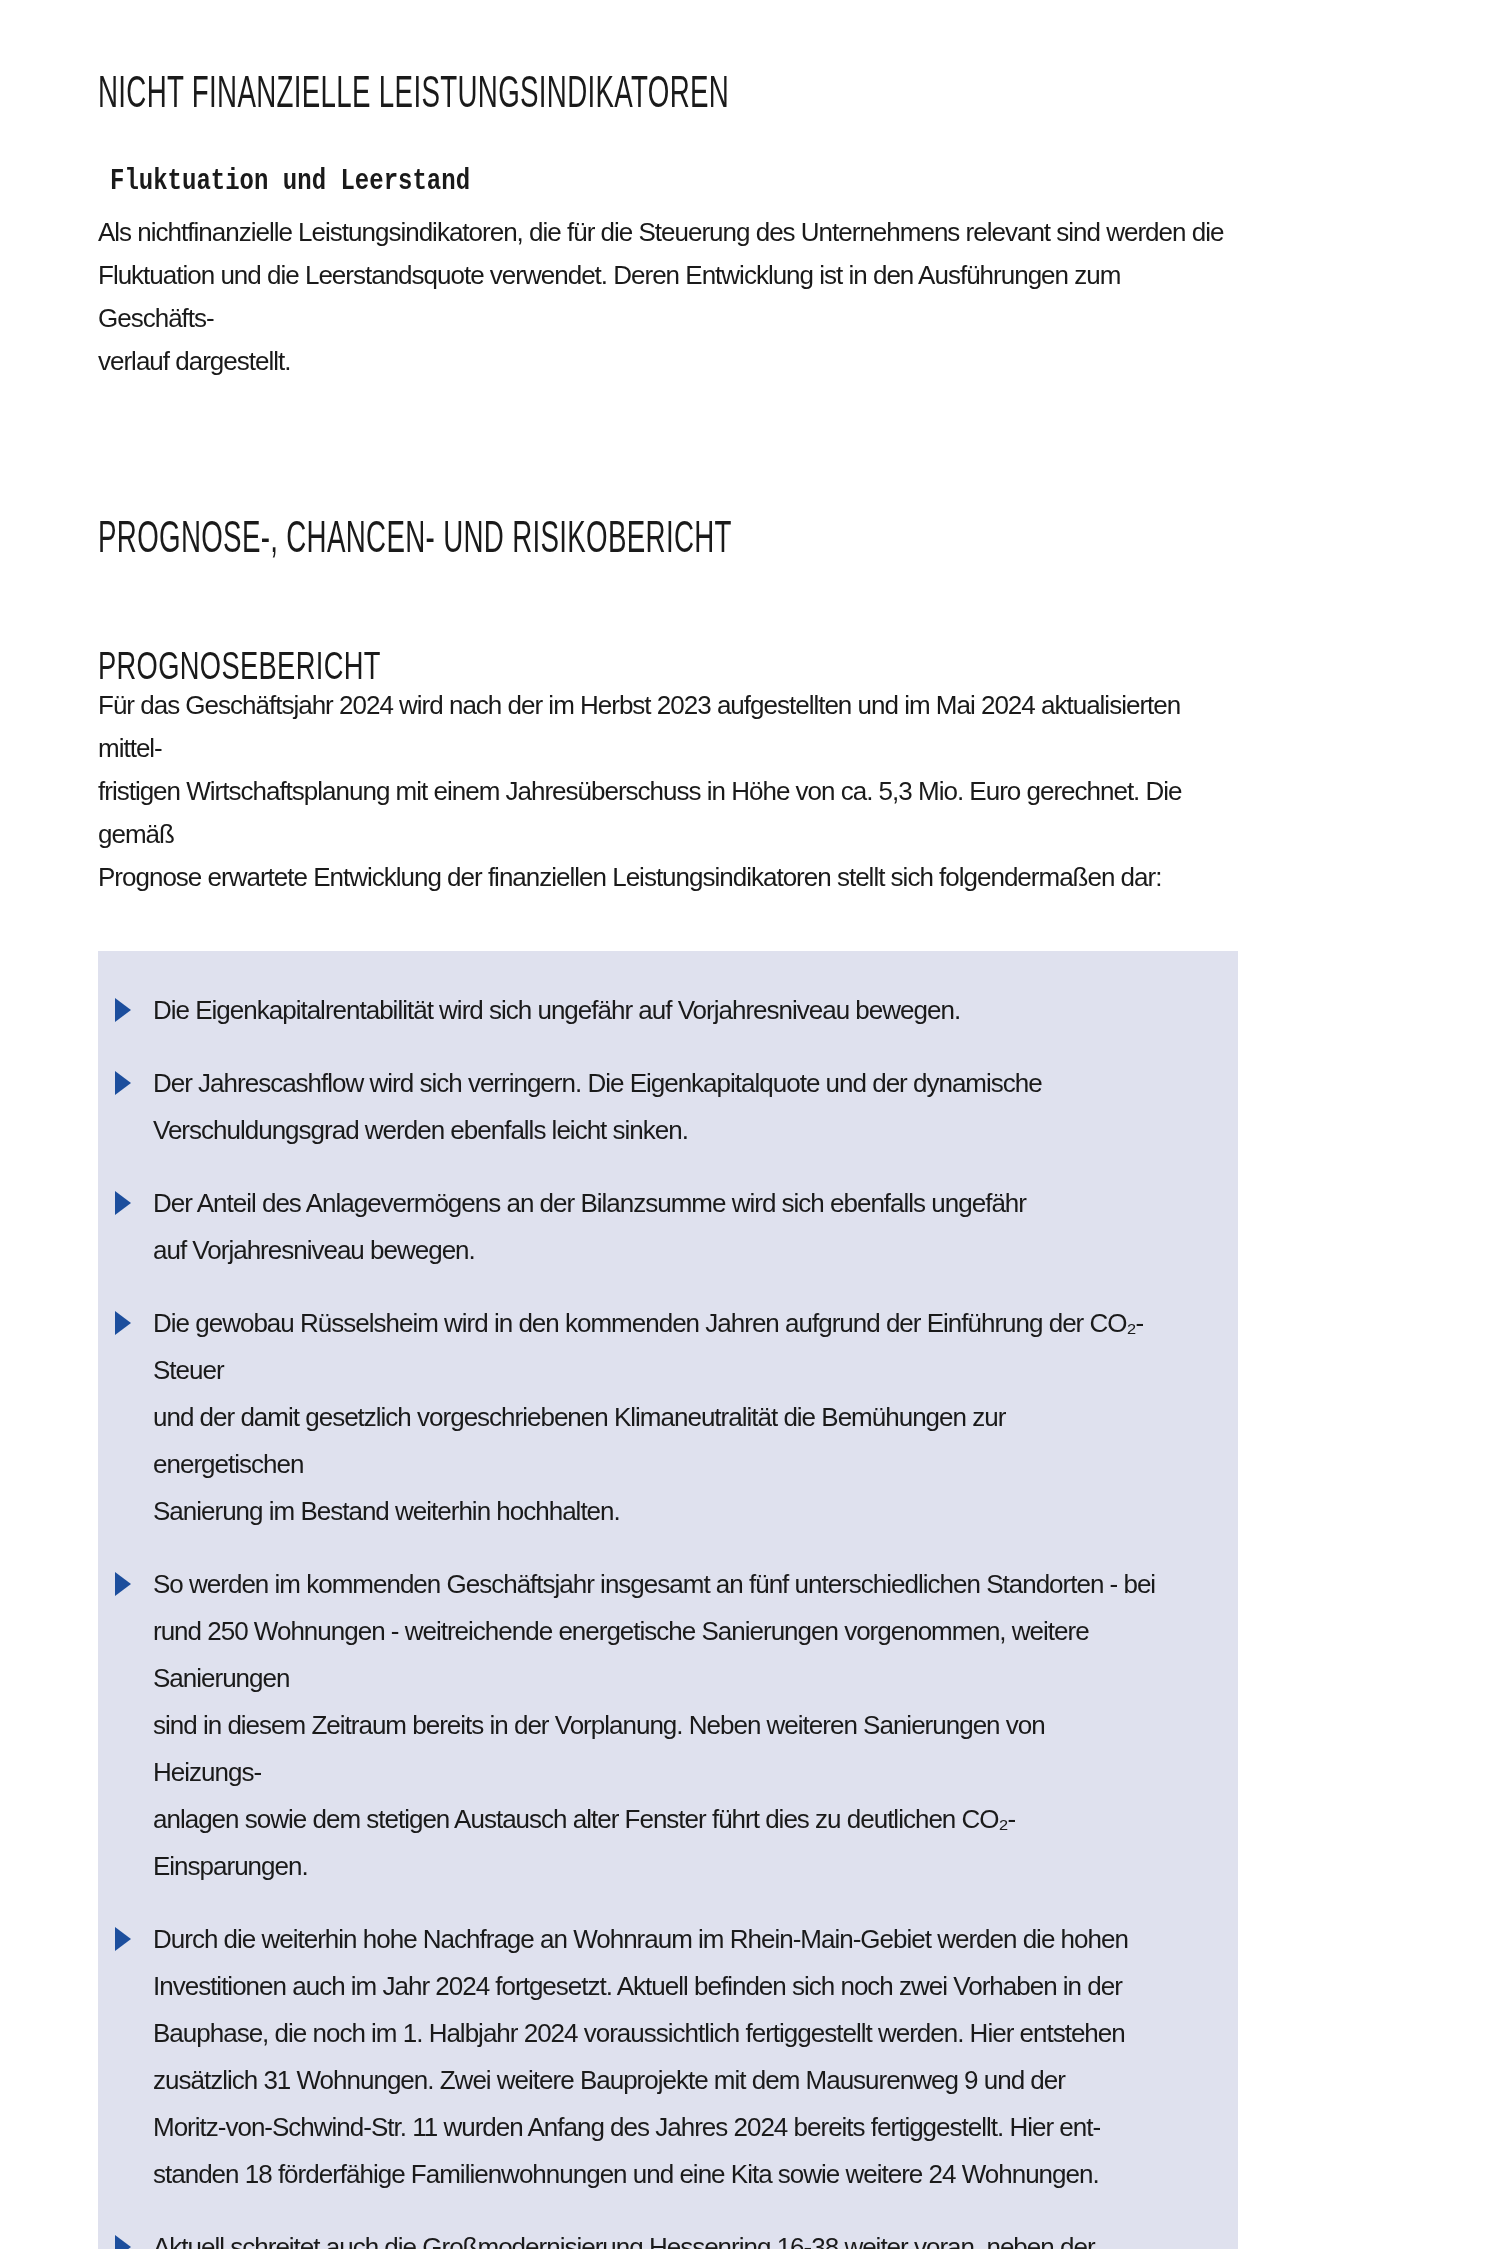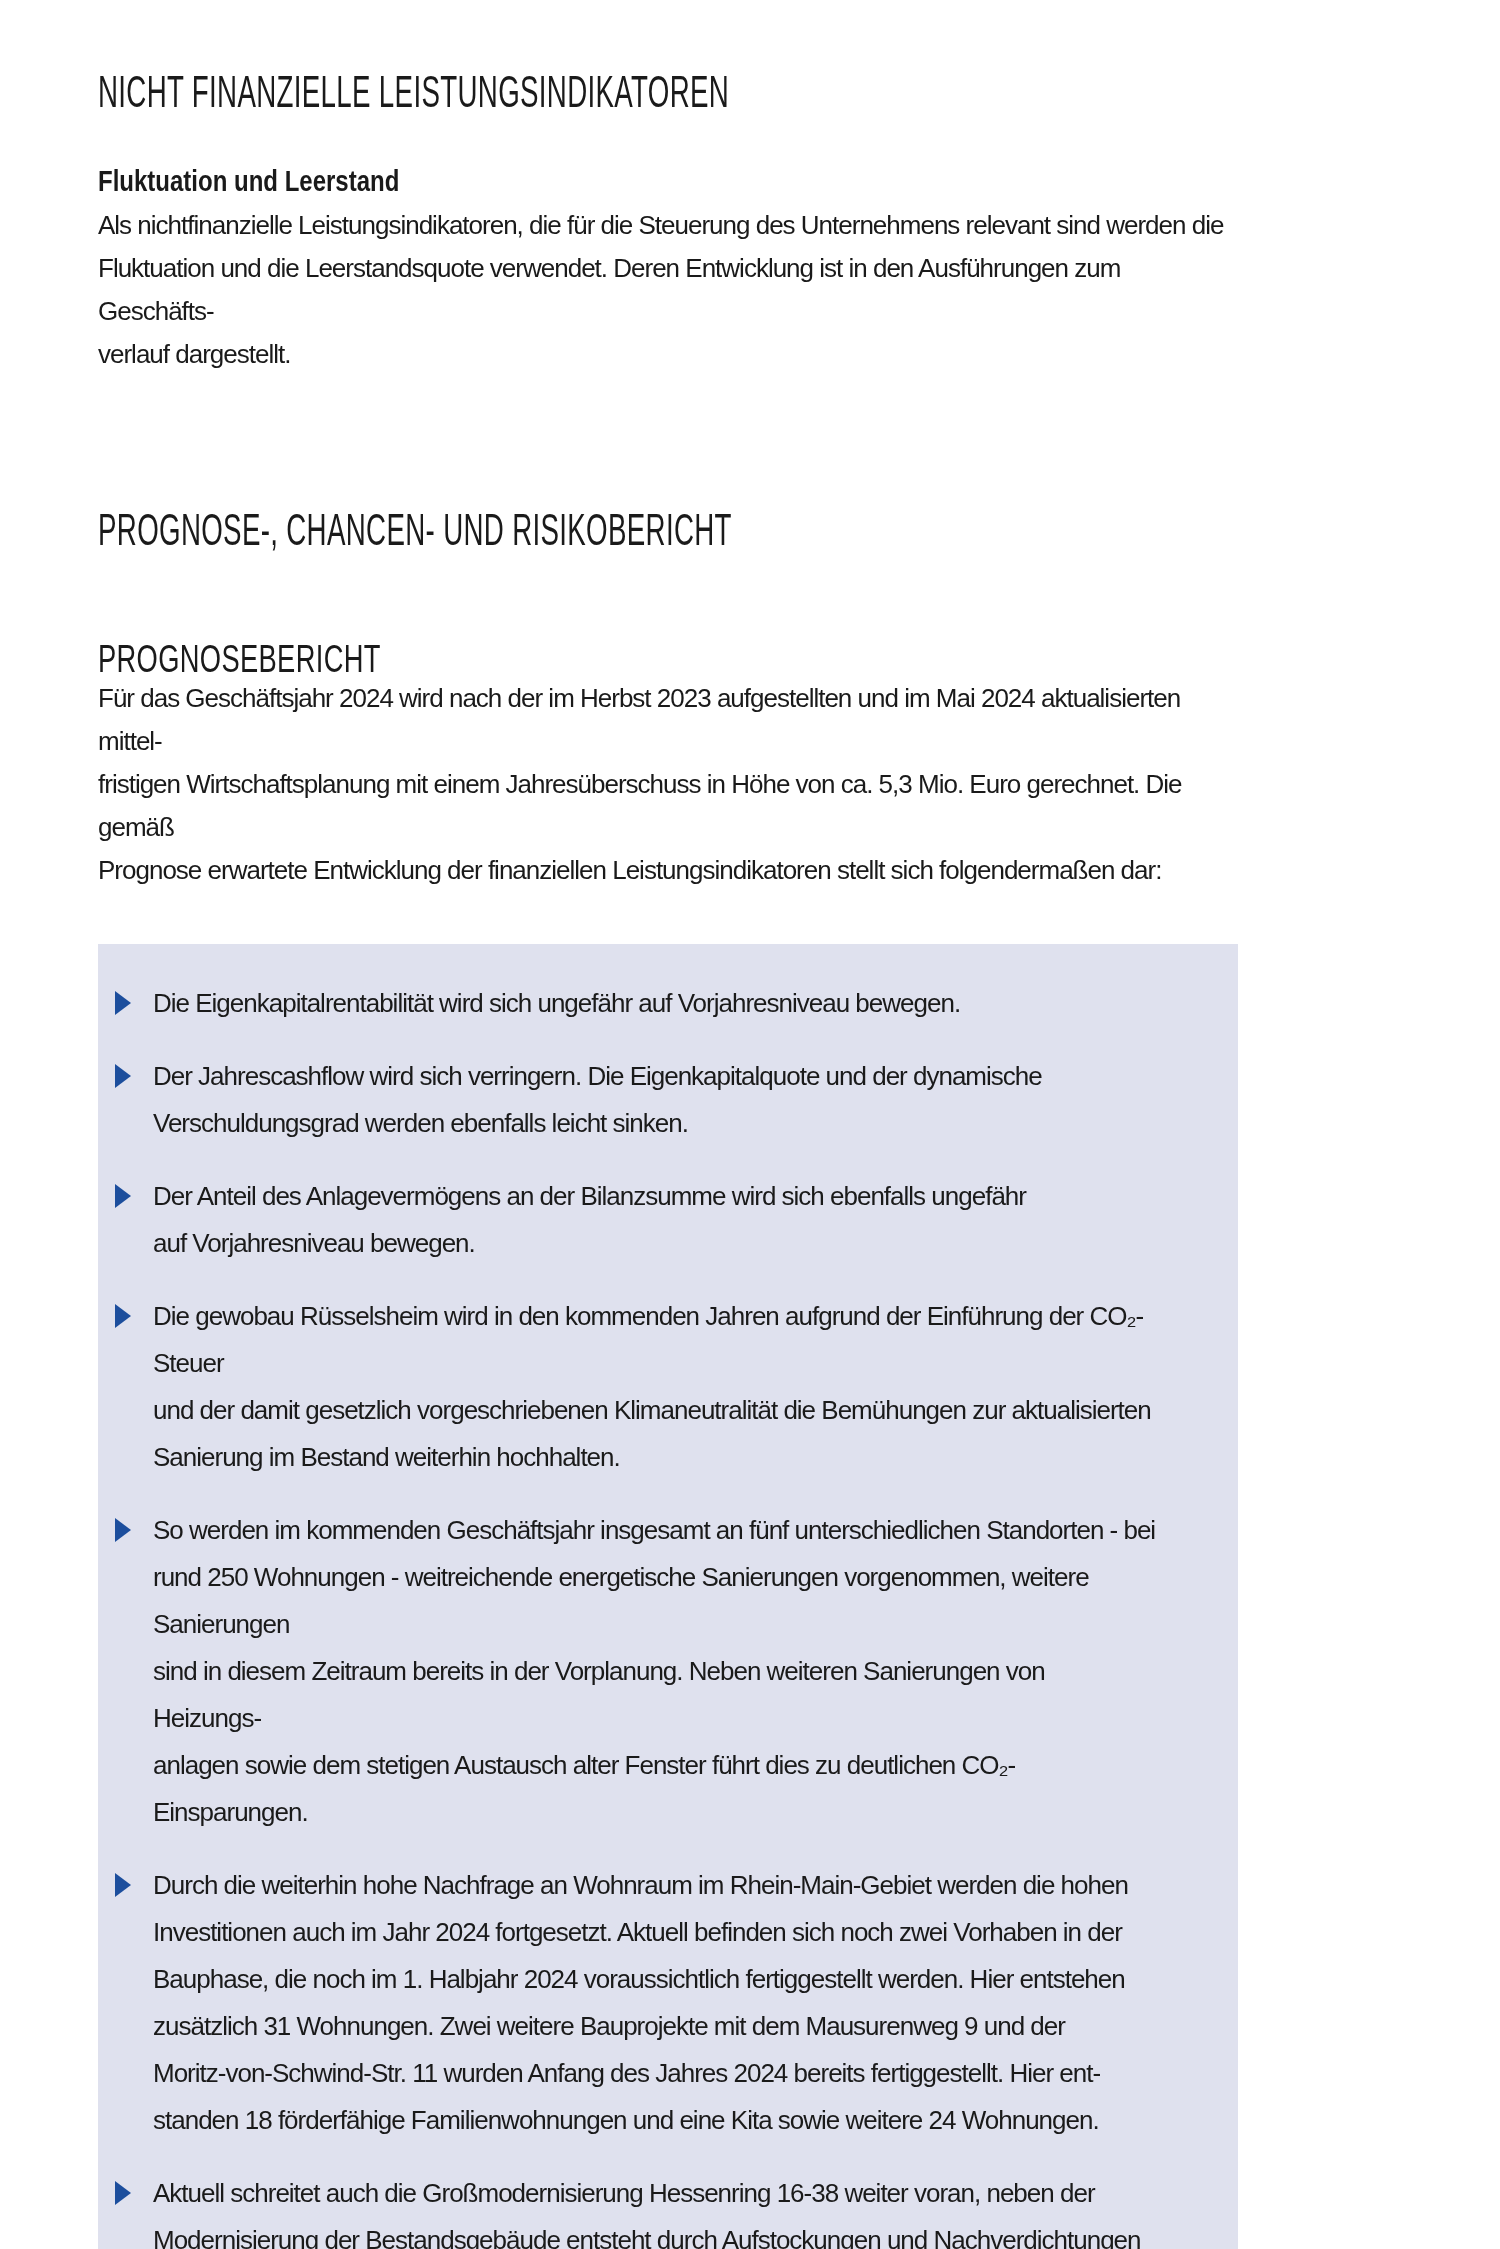--- a/index.html
+++ b/index.html
@@ -49,22 +49,23 @@
     display:inline-block;
     transform:scaleX(0.70);
     transform-origin:0 50%;
     letter-spacing:0.5px;
   }
   
   .h3{
     font-size:30px;
     line-height:36px;
     font-weight:700;
-    margin:0;
+    margin:12px;
     white-space:nowrap;
+    font-family:Liberation Mono, monospace;
   }
   .h3.first{margin-top:49px;}
   .h3.second{margin-top:31px;}
   .h3 .scaled{
     display:inline-block;
     transform:scaleX(0.80);
     transform-origin:0 50%;
   }
   
   .body-text{
@@ -149,21 +150,21 @@
 
       <li class="bullet-item">
         <span class="triangle"></span>
         <span class="bullet-text">Der Anteil des Anlagevermögens an der Bilanzsumme wird sich ebenfalls ungefähr
 auf Vorjahresniveau bewegen.</span>
       </li>
 
       <li class="bullet-item">
         <span class="triangle"></span>
         <span class="bullet-text">Die gewobau Rüsselsheim wird in den kommenden Jahren aufgrund der Einführung der CO₂-Steuer
-und der damit gesetzlich vorgeschriebenen Klimaneutralität die Bemühungen zur aktualisierten
+und der damit gesetzlich vorgeschriebenen Klimaneutralität die Bemühungen zur energetischen
 Sanierung im Bestand weiterhin hochhalten.</span>
       </li>
 
       <li class="bullet-item">
         <span class="triangle"></span>
         <span class="bullet-text">So werden im kommenden Geschäftsjahr insgesamt an fünf unterschiedlichen Standorten - bei
 rund 250 Wohnungen - weitreichende energetische Sanierungen vorgenommen, weitere Sanierungen
 sind in diesem Zeitraum bereits in der Vorplanung. Neben weiteren Sanierungen von Heizungs-
 anlagen sowie dem stetigen Austausch alter Fenster führt dies zu deutlichen CO₂-Einsparungen.</span>
       </li>

